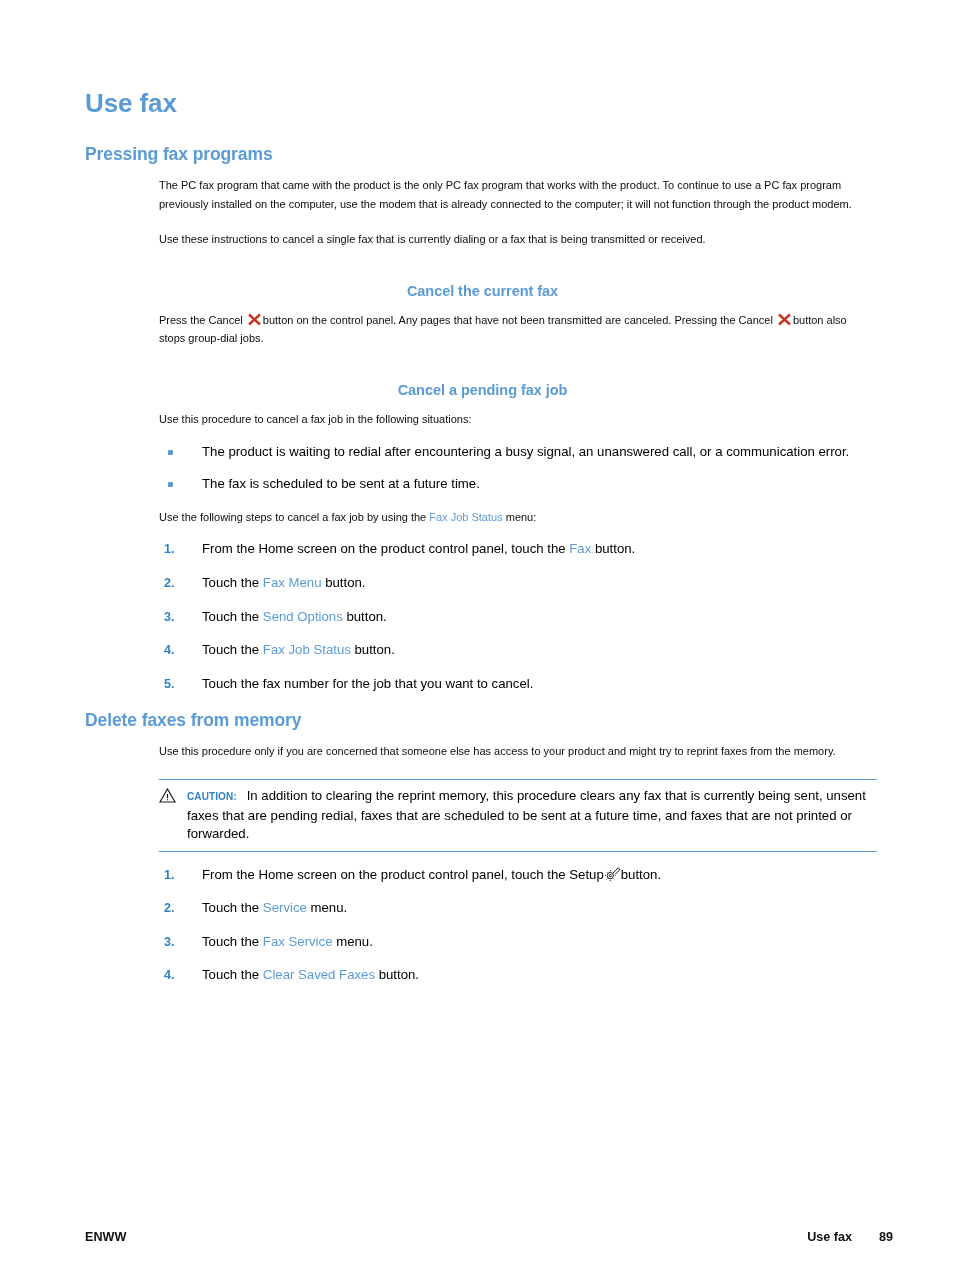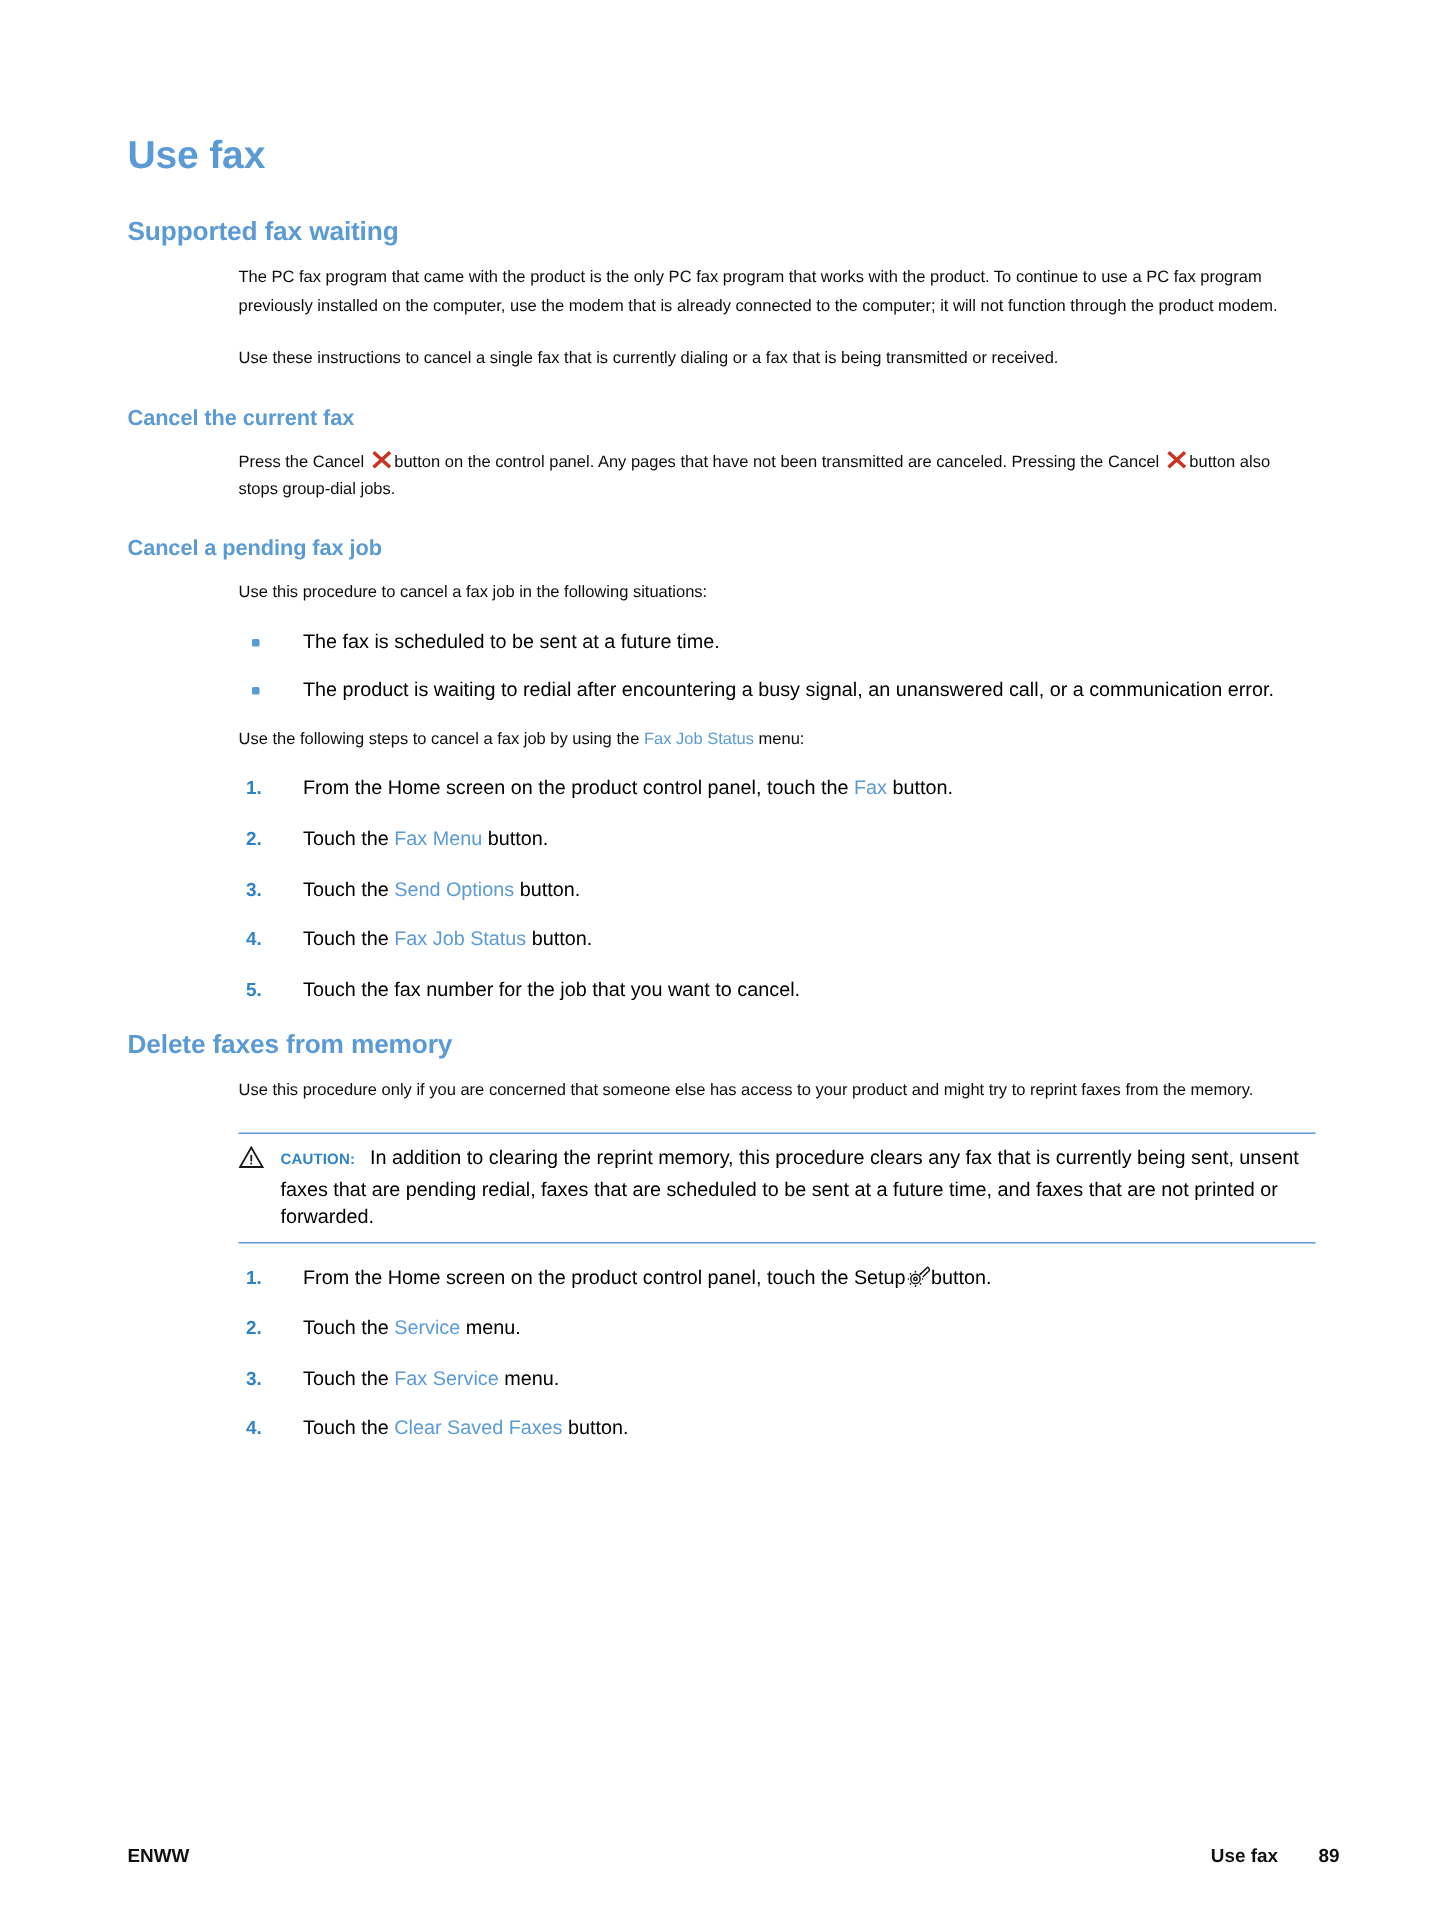--- a/index.html
+++ b/index.html
@@ -46,22 +46,23 @@
     font-weight: bold;
     color: #5B9BD5;
     margin: 0 0 11px 0;
     letter-spacing: -0.1px;
   }
   h3.h-sub {
     font-size: 14.5px;
     line-height: 18px;
     font-weight: bold;
     color: #5B9BD5;
-    margin: 4px 0 11px 0;
+    margin: 16px 0 11px 0;
     letter-spacing: -0.05px;
+    text-align: center;
   }
   .sec-gap { height: 17px; }
 
   
   .body-block {
     margin-left: 74px;
     font-size: 11px;
     line-height: 18.6px;
     color: #0d0d0d;
     max-width: 716px;
@@ -193,21 +194,21 @@
 </style>
 </head>
 <body>
 
 <div class="page">
 
   <div class="content">
 
     <h1 class="h-title">Use fax</h1>
 
-    <h2 class="h-sec">Supported fax waiting</h2>
+    <h2 class="h-sec">Pressing fax programs</h2>
     <div class="body-block">
       <p>The PC fax program that came with the product is the only PC fax program that works with the product. To continue to use a PC fax program previously installed on the computer, use the modem that is already connected to the computer; it will not function through the product modem.</p>
     </div>
 
     <div class="sec-gap"></div>
 
     <div class="body-block">
       <p>Use these instructions to cancel a single fax that is currently dialing or a fax that is being transmitted or received.</p>
     </div>
 
@@ -227,25 +228,25 @@
     <div class="sec-gap"></div>
 
     <h3 class="h-sub">Cancel a pending fax job</h3>
     <div class="body-block">
       <p>Use this procedure to cancel a fax job in the following situations:</p>
     </div>
 
     <ul class="bullets">
       <li>
         <span class="bullet-dot"></span>
+        <span>The product is waiting to redial after encountering a busy signal, an unanswered call, or a communication error.</span>
+      </li>
+      <li>
+        <span class="bullet-dot"></span>
         <span>The fax is scheduled to be sent at a future time.</span>
-      </li>
-      <li>
-        <span class="bullet-dot"></span>
-        <span>The product is waiting to redial after encountering a busy signal, an unanswered call, or a communication error.</span>
       </li>
     </ul>
 
     <div class="body-block" style="margin-top:14px;">
       <p><span>Use the following steps to cancel a fax job by using the</span>
         <span class="ui-term">Fax Job Status</span>
         <span>menu:</span></p>
     </div>
 
     <ol class="steps">

